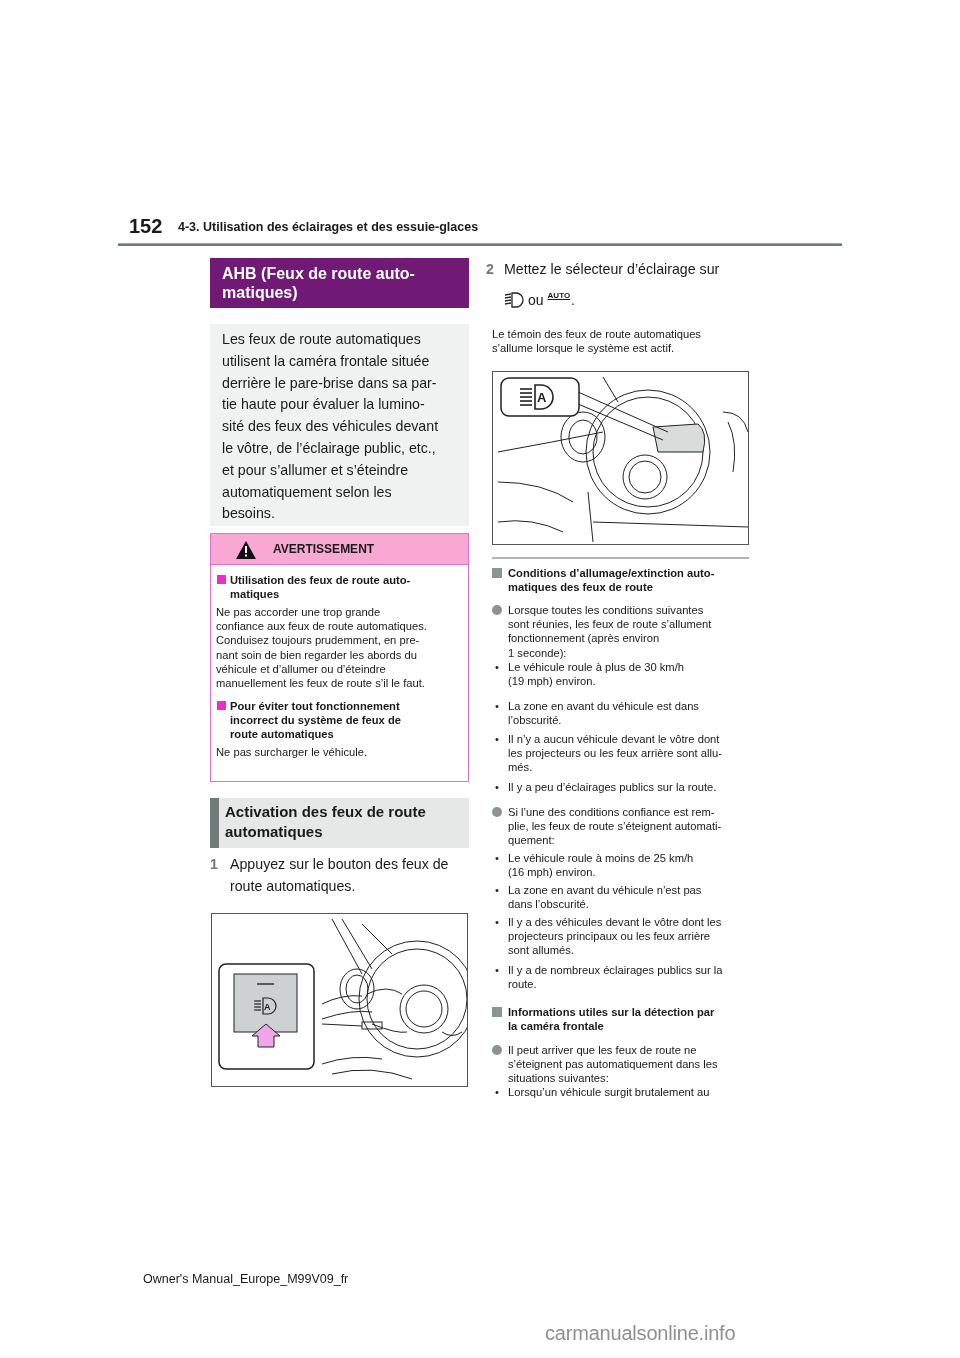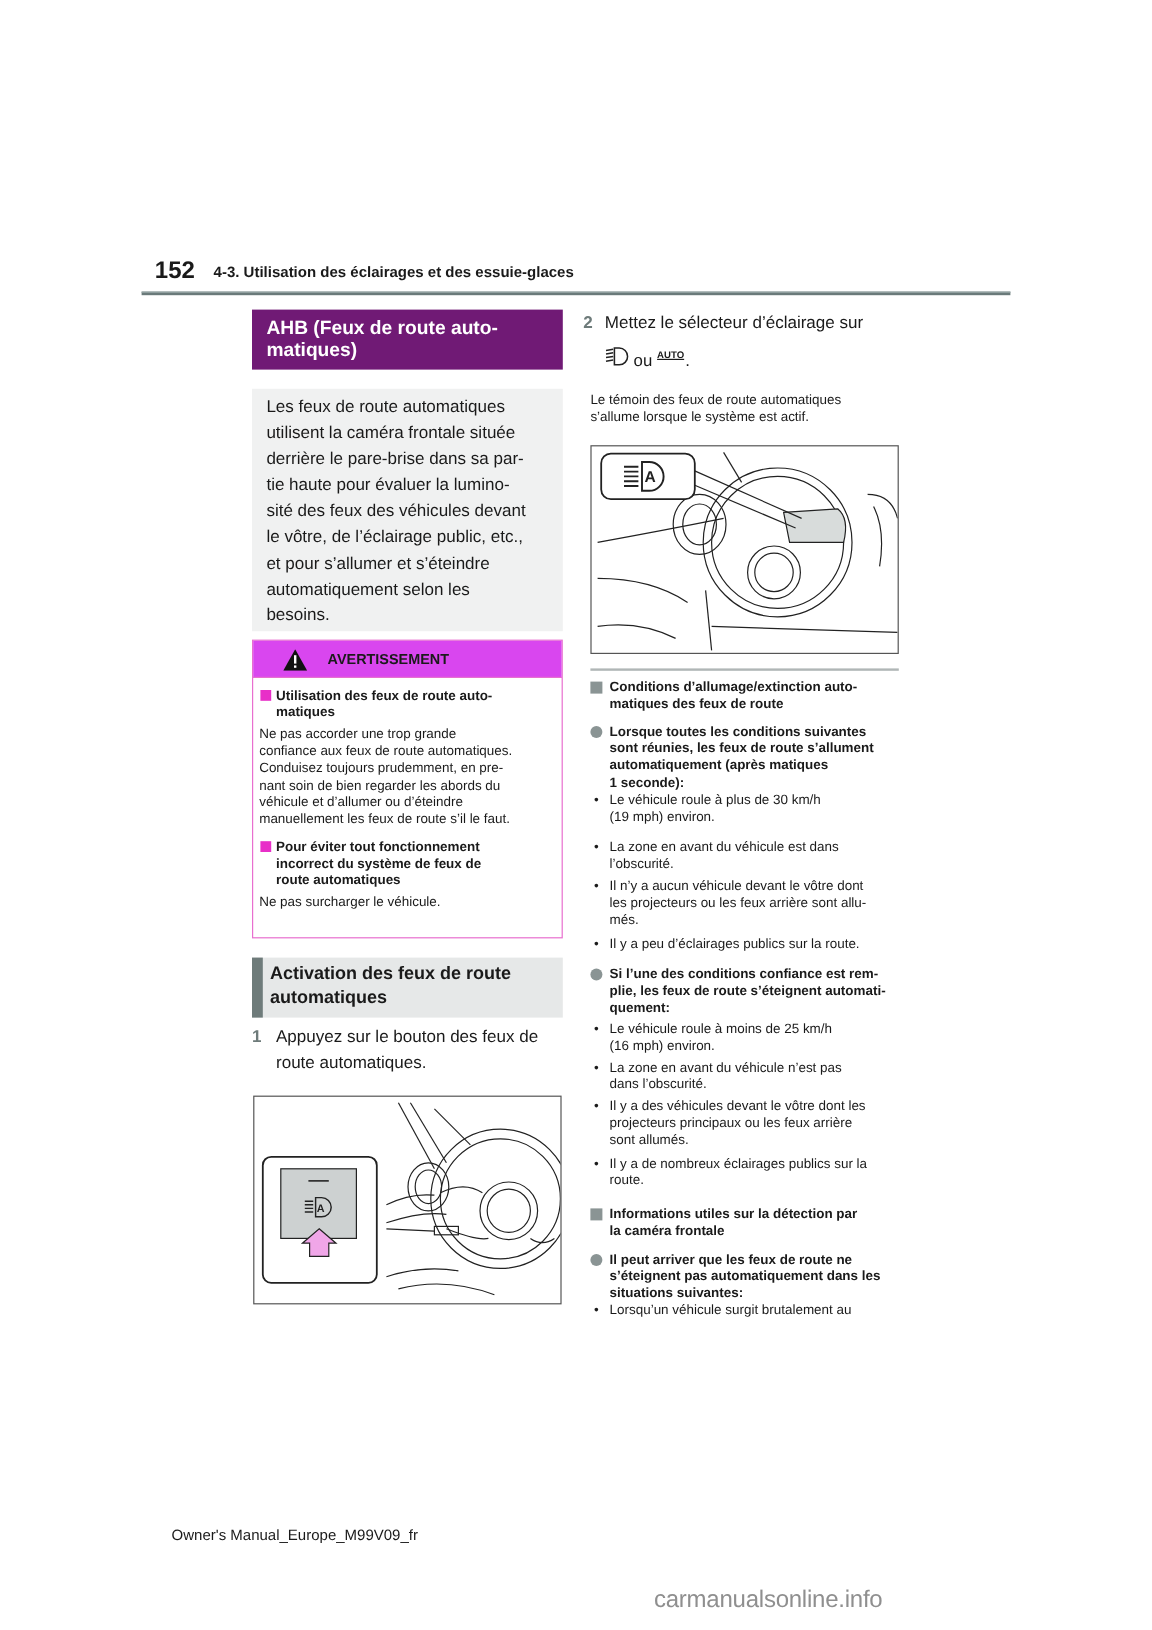--- a/index.html
+++ b/index.html
@@ -14,21 +14,21 @@
     .header-rule { left: 118px; top: 243px; width: 724px; height: 3px; background: #6a7a7a; border-top: 1px solid #9aa8a8; }
 
     
     .title-box { left: 210px; top: 258px; width: 259px; height: 50px; background: #701a75; padding: 6px 12px; }
     .title-box span { color: #ffffff; font-weight: bold; font-size: 16px; line-height: 19px; display: block; }
 
     .intro-box { left: 210px; top: 324px; width: 259px; height: 202px; background: #f0f1f1; padding: 5px 12px 0 12px; }
     .intro-box p { font-size: 14.2px; font-weight: normal; line-height: 21.8px; color: #1a1a1a; }
 
     .warn-box { left: 210px; top: 533px; width: 259px; height: 249px; border: 1px solid #e86fcf; }
-    .warn-head { height: 31px; background: #d946ef; border-bottom: 1px solid #e86fcf; position: relative; }
+    .warn-head { height: 31px; background: #f9a8d4; border-bottom: 1px solid #e86fcf; position: relative; }
     .warn-head .tri { position: absolute; left: 25px; top: 7px; }
     .warn-head .wlabel { position: absolute; left: 62px; top: 8px; font-size: 12px; font-weight: bold; }
     .warn-body { padding: 5px 8px 0 5px; }
     .warn-sub { position: relative; padding-left: 14px; font-size: 11.2px; font-weight: bold; line-height: 14px; margin-top: 3px; }
     .warn-sub .sq { position: absolute; left: 1px; top: 2px; width: 9px; height: 9px; background: #e82fc8; }
     .warn-text { font-size: 11.2px; line-height: 14.2px; margin-top: 4px; margin-bottom: 9px; }
 
     .sub-title { left: 210px; top: 798px; width: 259px; height: 50px; background: #e6e8e8; border-left: 9px solid #6e7b7a; padding: 4px 6px; }
     .sub-title span { font-weight: bold; font-size: 15px; line-height: 20px; display: block; color: #1a1a1a; }
 
@@ -40,21 +40,21 @@
     .fig { border: 1px solid #555; background: #fff; overflow: hidden; }
     .fig1 { left: 211px; top: 913px; width: 257px; height: 174px; }
     .fig2 { left: 492px; top: 371px; width: 257px; height: 174px; }
 
     
     .right-text { font-size: 11.2px; line-height: 14.2px; }
     .r-note { left: 492px; top: 327px; width: 262px; }
     .r-rule { left: 492px; top: 557px; width: 257px; height: 2px; background: #b0b6b6; }
     .r-head { position: absolute; padding-left: 16px; font-size: 11.2px; font-weight: bold; line-height: 14.2px; width: 264px; }
     .r-head .sq { position: absolute; left: 0; top: 2px; width: 10px; height: 10px; background: #8a9494; }
-    .r-bullet { position: absolute; padding-left: 16px; width: 266px; font-size: 11.2px; line-height: 14.2px; font-weight: bold; }
+    .r-bullet { position: absolute; padding-left: 16px; width: 266px; font-size: 11.2px; line-height: 14.2px; }
     .r-bullet .dot { position: absolute; left: 0; top: 2px; width: 10px; height: 10px; border-radius: 50%; background: #8a9494; }
     .r-item { position: absolute; padding-left: 16px; width: 266px; font-size: 11.2px; line-height: 14.2px; }
     .r-item .b { position: absolute; left: 3px; top: 0; }
 
     .footer { left: 143px; top: 1240px; font-size: 12.5px; color: #1a1a1a; margin-top: 32px; }
     .watermark { left: 545px; top: 1322px; font-size: 20px; color: #8f8f8f; letter-spacing: -0.2px; }
   </style>
 </head>
 <body>
 
@@ -163,21 +163,21 @@
     </g>
     <path d="M51 84 L56 84 A8 8 0 0 1 56 100 L51 100 Z" fill="none" stroke="#222" stroke-width="1.2"></path>
     <text x="52" y="96" font-size="9" font-family="Liberation Sans, sans-serif" font-weight="bold" fill="#222">A</text>
     <polygon points="54,110 68,122 62,122 62,133 46,133 46,122 40,122" fill="#f0a6e8" stroke="#222" stroke-width="1"></polygon>
   </svg>
 </div>
 
 <div class="abs step step2">
   <span class="num">2</span>
   <div>Mettez le sélecteur d’éclairage sur</div>
-  <div style="margin-top:9px; display:flex; align-items:flex-start; gap:4px;">
+  <div style="margin-top:9px; display:flex; align-items:center; gap:4px;">
     <svg width="20" height="16" viewBox="0 0 20 16">
       <g stroke="#222" stroke-width="1.3">
         <line x1="1" y1="3" x2="7" y2="2"></line>
         <line x1="1" y1="6" x2="7" y2="5"></line>
         <line x1="1" y1="9" x2="7" y2="8"></line>
         <line x1="1" y1="12" x2="7" y2="11"></line>
       </g>
       <path d="M8 1 L12 1 A7 7 0 0 1 12 15 L8 15 Z" fill="none" stroke="#222" stroke-width="1.3"></path>
     </svg>
     <span style="font-size:14px;">ou</span>
@@ -231,21 +231,21 @@
 <div class="r-head" style="left:492px; top:566px;">
   <span class="sq"></span>
   <div>Conditions d’allumage/extinction auto-</div>
   <div>matiques des feux de route</div>
 </div>
 
 <div class="r-bullet" style="left:492px; top:603px;">
   <span class="dot"></span>
   <div>Lorsque toutes les conditions suivantes</div>
   <div>sont réunies, les feux de route s’allument</div>
-  <div>automatiquement (après matiques</div>
+  <div>fonctionnement (après environ</div>
   <div>1 seconde):</div>
 </div>
 
 <div class="r-item" style="left:492px; top:660px;">
   <span class="b">•</span>
   <div>Le véhicule roule à plus de 30 km/h</div>
   <div>(19 mph) environ.</div>
 </div>
 <div class="r-item" style="left:492px; top:699px;">
   <span class="b">•</span>

